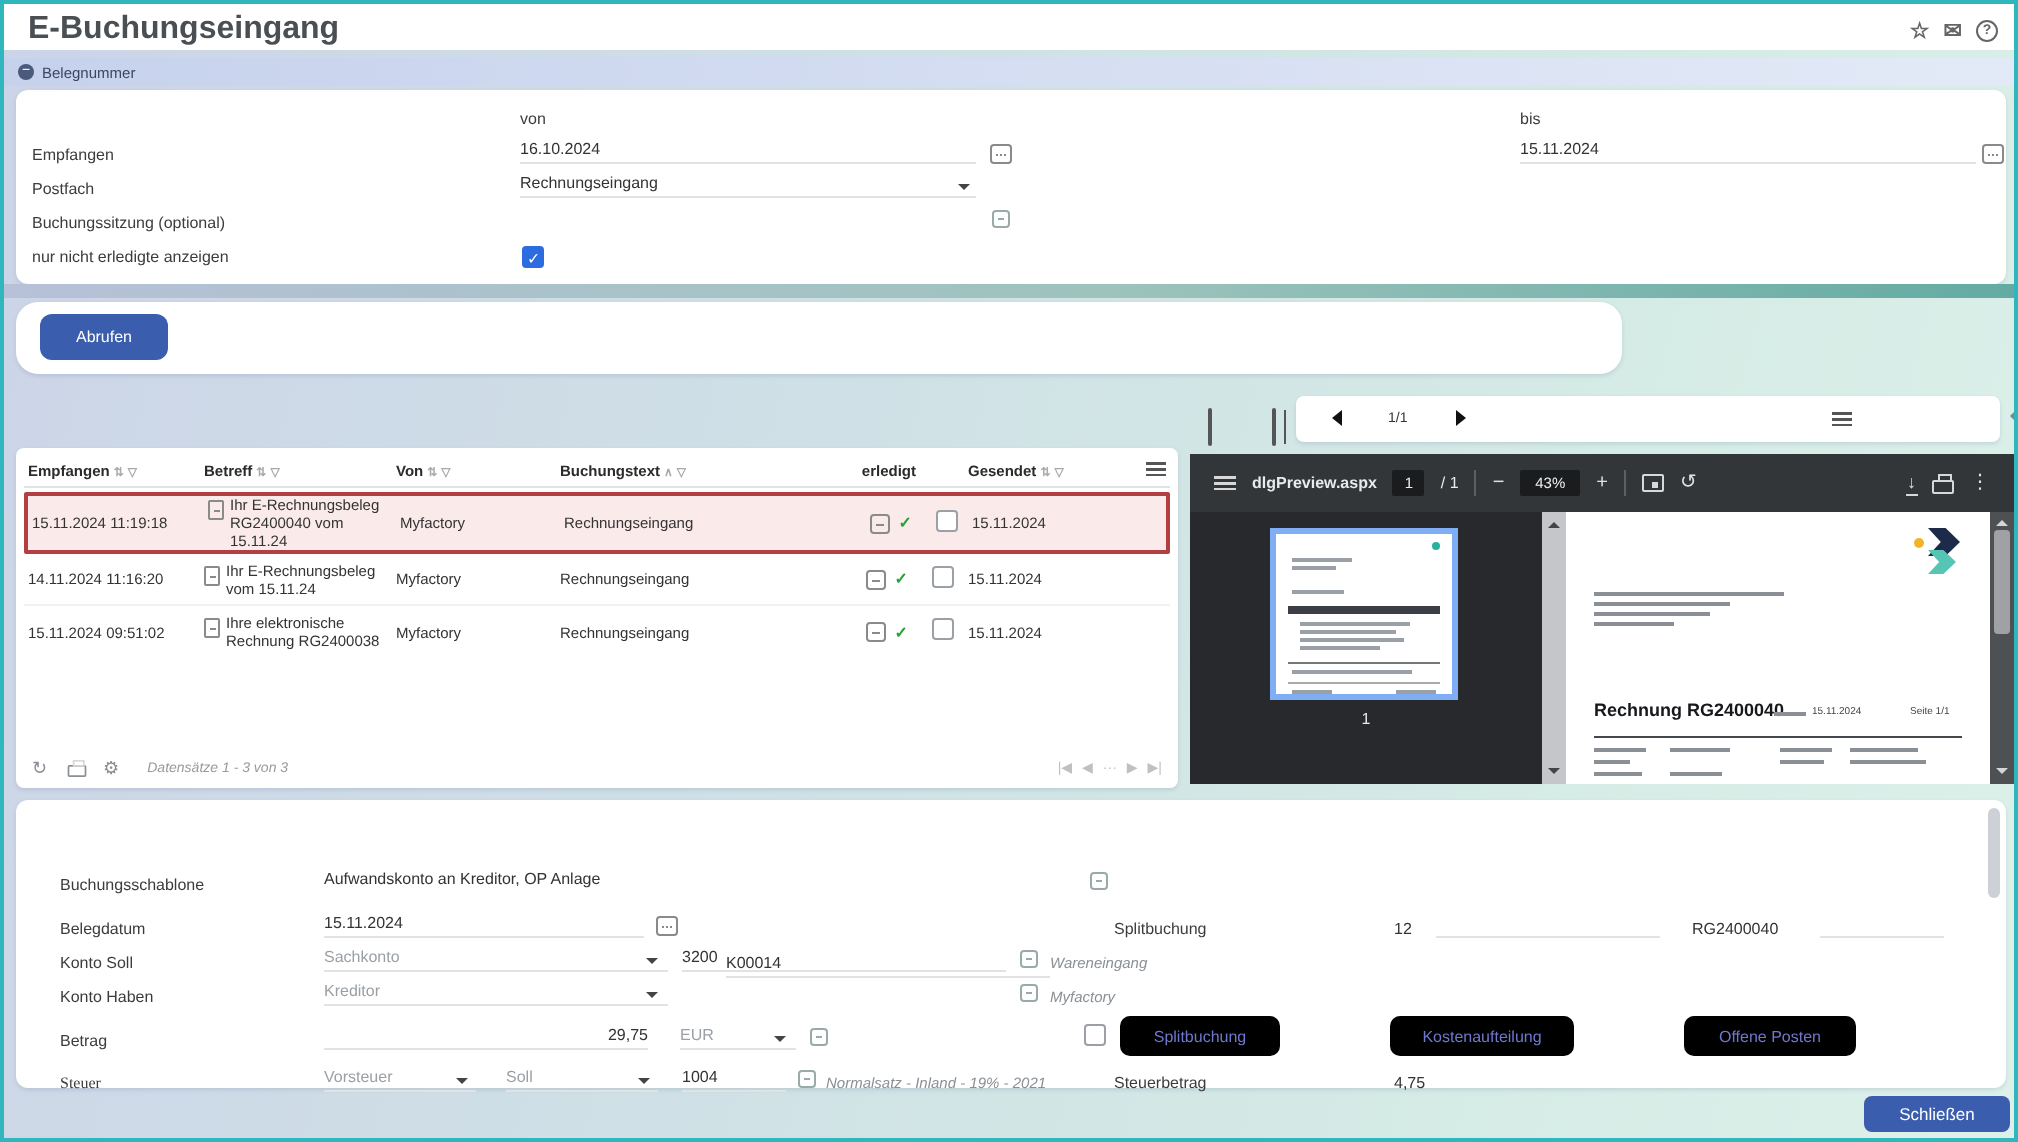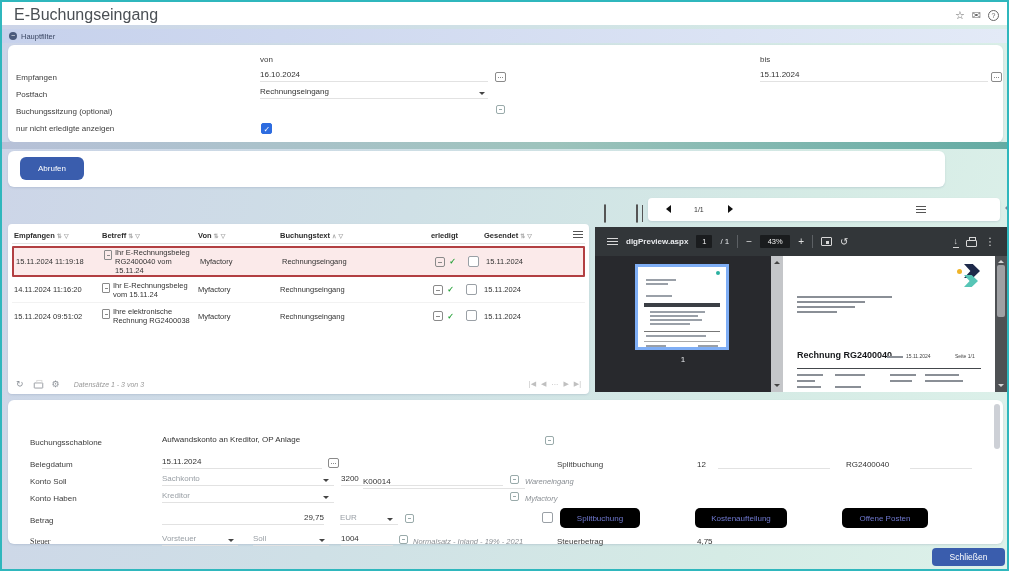--- a/index.html
+++ b/index.html
@@ -55,34 +55,34 @@
   .minusc { width:8px; height:8px; border-radius:50%; background:#4a5a7c; color:#fff; font-size:7px; line-height:8px; text-align:center; }
   .pgi { color:#c0c0c0; font-size:7px; margin-left:5px; }
   .tri-l { width:0; height:0; border:4px solid transparent; border-right:5px solid #111; }
   .tri-r { width:0; height:0; border:4px solid transparent; border-left:5px solid #111; }
 </style>
 </head>
 <body>
 
 <div class="app">
 
-  <div class="abs" style="left:0;top:0;right:0;height:23px;background:#fff;">
+  <div class="abs" style="left:0;top:0;right:0;height:23px;background:#fff;font-weight:bold;">
     <div class="abs" style="left:12px;top:4px;font-size:16px;color:#4a4f54;">E-Buchungseingang</div>
     <div class="abs" style="right:8px;top:7px;display:flex;gap:7px;align-items:center;">
       <span style="font-size:11px;color:#666;">☆</span>
       <span style="font-size:11px;color:#666;">✉</span>
       <span class="helpc">
           <span>?</span>
         </span>
     </div>
   </div>
 
   <div class="abs" style="left:0;top:27px;right:0;height:14px;background:linear-gradient(to right,#c6d1ec,#e3eaf7);display:flex;align-items:center;padding-left:7px;gap:4px;">
     <span class="minusc">−</span>
-    <span style="font-size:7.5px;color:#3a4662;">Hauptfilter</span>
+    <span style="font-size:7.5px;color:#3a4662;">Belegnummer</span>
   </div>
 
   <div class="panel" style="left:6px;top:43px;width:995px;height:97px;">
     <span class="lb" style="left:252px;top:10px;">von</span>
     <span class="lb" style="left:752px;top:10px;">bis</span>
 
     <span class="lb" style="left:8px;top:28px;">Empfangen</span>
     <div class="inp" style="left:252px;top:25px;width:228px;">16.10.2024</div>
     <span class="cal" style="left:487px;top:27px;"></span>
     <div class="inp" style="left:752px;top:25px;width:228px;">15.11.2024</div>
@@ -95,21 +95,21 @@
     <span class="lb" style="left:8px;top:62px;">Buchungssitzung (optional)</span>
     <div class="inp" style="left:252px;top:59px;width:228px;border-bottom:none;"></div>
     <span class="lkp" style="left:488px;top:60px;"></span>
 
     <span class="lb" style="left:8px;top:79px;">nur nicht erledigte anzeigen</span>
     <span class="cb on" style="left:253px;top:78px;"></span>
   </div>
 
   <div class="abs" style="left:0;top:140px;right:0;height:7px;background:linear-gradient(to right,#b7c1d8 0%,#9dc3bc 55%,#64aba3 100%);"></div>
 
-  <div class="panel" style="left:6px;top:149px;width:937px;height:36px;">
+  <div class="panel" style="left:6px;top:149px;width:803px;height:36px;border-radius:11px;">
     <button class="btn-blue" style="left:12px;top:6px;width:64px;height:23px;">Abrufen</button>
   </div>
 
   <div class="panel" style="left:646px;top:196px;width:352px;height:23px;border-radius:4px;">
     <span class="abs tri-l" style="left:14px;top:7px;"></span>
     <span class="abs" style="left:46px;top:8px;font-size:7px;color:#333;">1/1</span>
     <span class="abs tri-r" style="left:80px;top:7px;"></span>
     <span class="abs bars dark" style="right:74px;top:8px;"></span>
     <span class="abs split-ic h" style="right:44px;top:7px;"></span>
     <span class="abs split-ic v" style="right:14px;top:7px;"></span>

